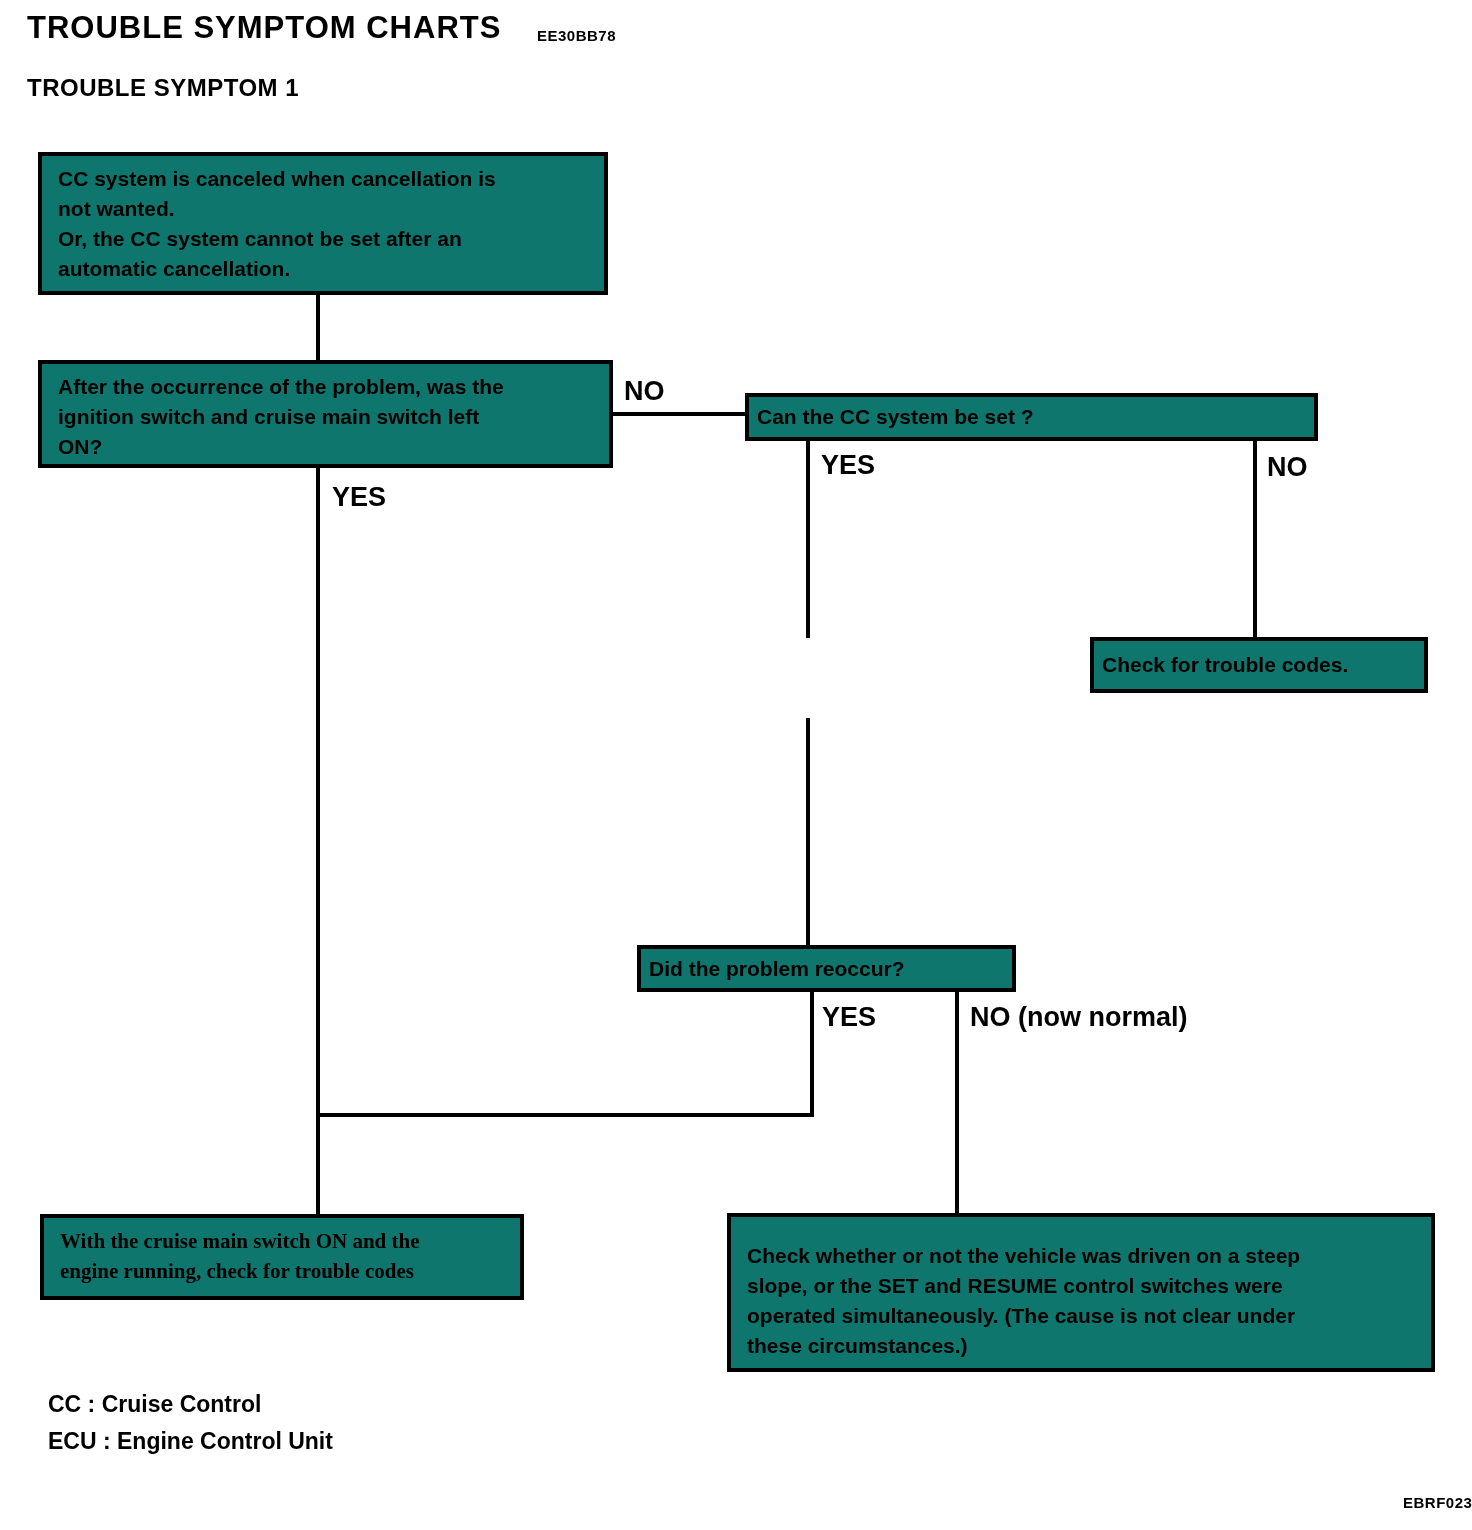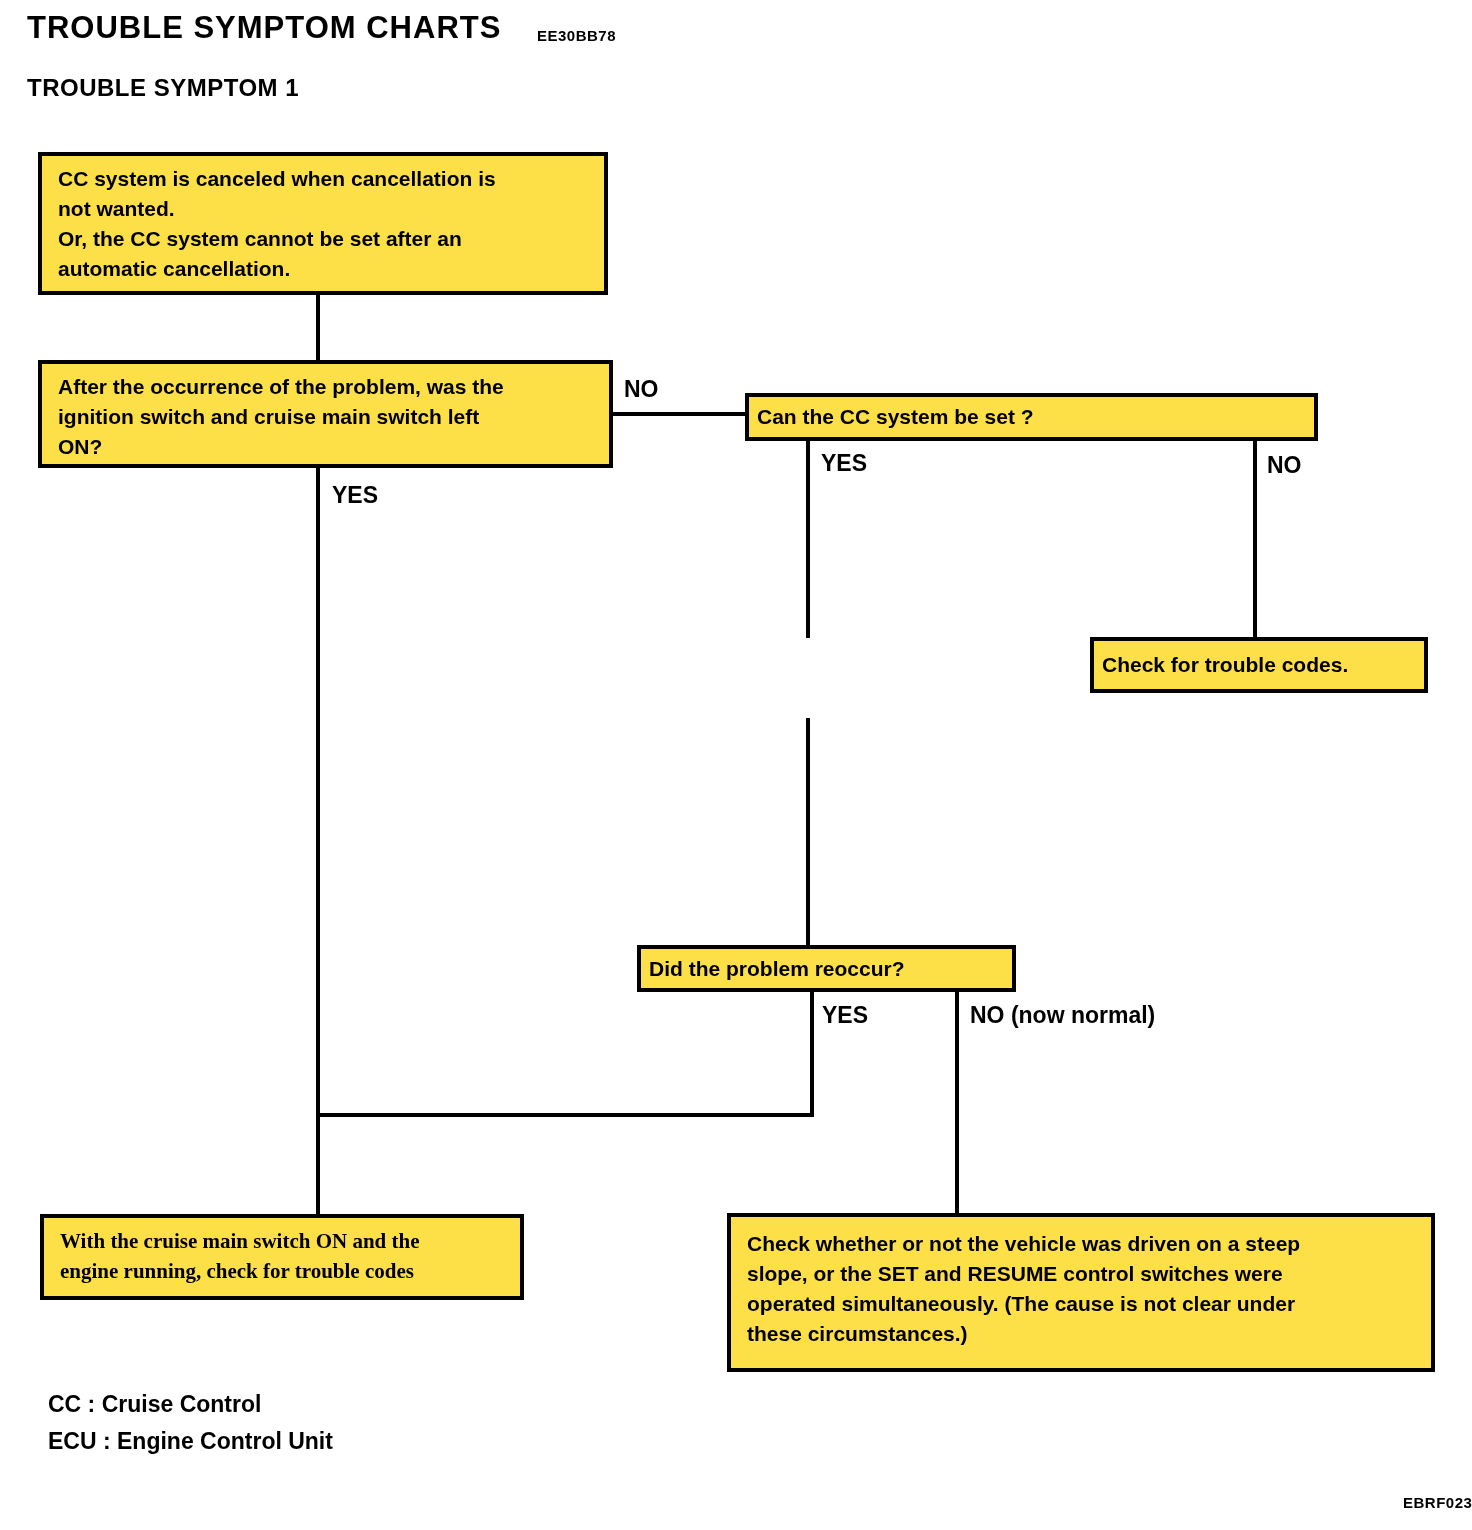--- a/index.html
+++ b/index.html
@@ -36,21 +36,21 @@
     position: absolute;
     left: 27px;
     top: 74px;
     font-size: 24px;
     font-weight: bold;
     letter-spacing: 0.5px;
   }
   .flow-box {
     position: absolute;
     border: 4px solid #000000;
-    background: #fde047;
+    background: #0f766e;
     box-sizing: border-box;
   }
   .box-text {
     font-size: 21px;
     font-weight: bold;
     line-height: 30px;
     padding: 8px 12px 8px 16px;
     white-space: pre-line;
   }
   .flow-box.center {
@@ -60,21 +60,21 @@
   .flow-box.center .box-text {
     padding: 0 8px;
     text-align: center;
   }
   .connector {
     position: absolute;
     background: #000000;
   }
   .branch-label {
     position: absolute;
-    font-size: 23px;
+    font-size: 27px;
     font-weight: bold;
     white-space: nowrap;
   }
   .legend-line {
     position: absolute;
     font-size: 23px;
     font-weight: bold;
   }
   .figure-code {
     position: absolute;
@@ -137,21 +137,21 @@
   <div class="flow-box center" style="left:637px; top:945px; width:379px; height:47px;">
     <div class="box-text">Did the problem reoccur?</div>
   </div>
 
   <div class="flow-box" style="left:40px; top:1214px; width:484px; height:86px;font-family:Liberation Serif, serif;">
     <div class="box-text">With the cruise main switch ON and the
 engine running, check for trouble codes</div>
   </div>
 
   <div class="flow-box" style="left:727px; top:1213px; width:708px; height:159px;">
-    <div class="box-text" style="padding-top:12px;">Check whether or not the vehicle was driven on a steep
+    <div class="box-text" style="padding-top:12px;margin-top:12px;">Check whether or not the vehicle was driven on a steep
 slope, or the SET and RESUME control switches were
 operated simultaneously. (The cause is not clear under
 these circumstances.)</div>
   </div>
 
   <div class="legend-line" style="left:48px; top:1391px;">CC : Cruise Control</div>
   <div class="legend-line" style="left:48px; top:1428px;">ECU : Engine Control Unit</div>
 
   <div class="figure-code">EBRF023A</div>
 

